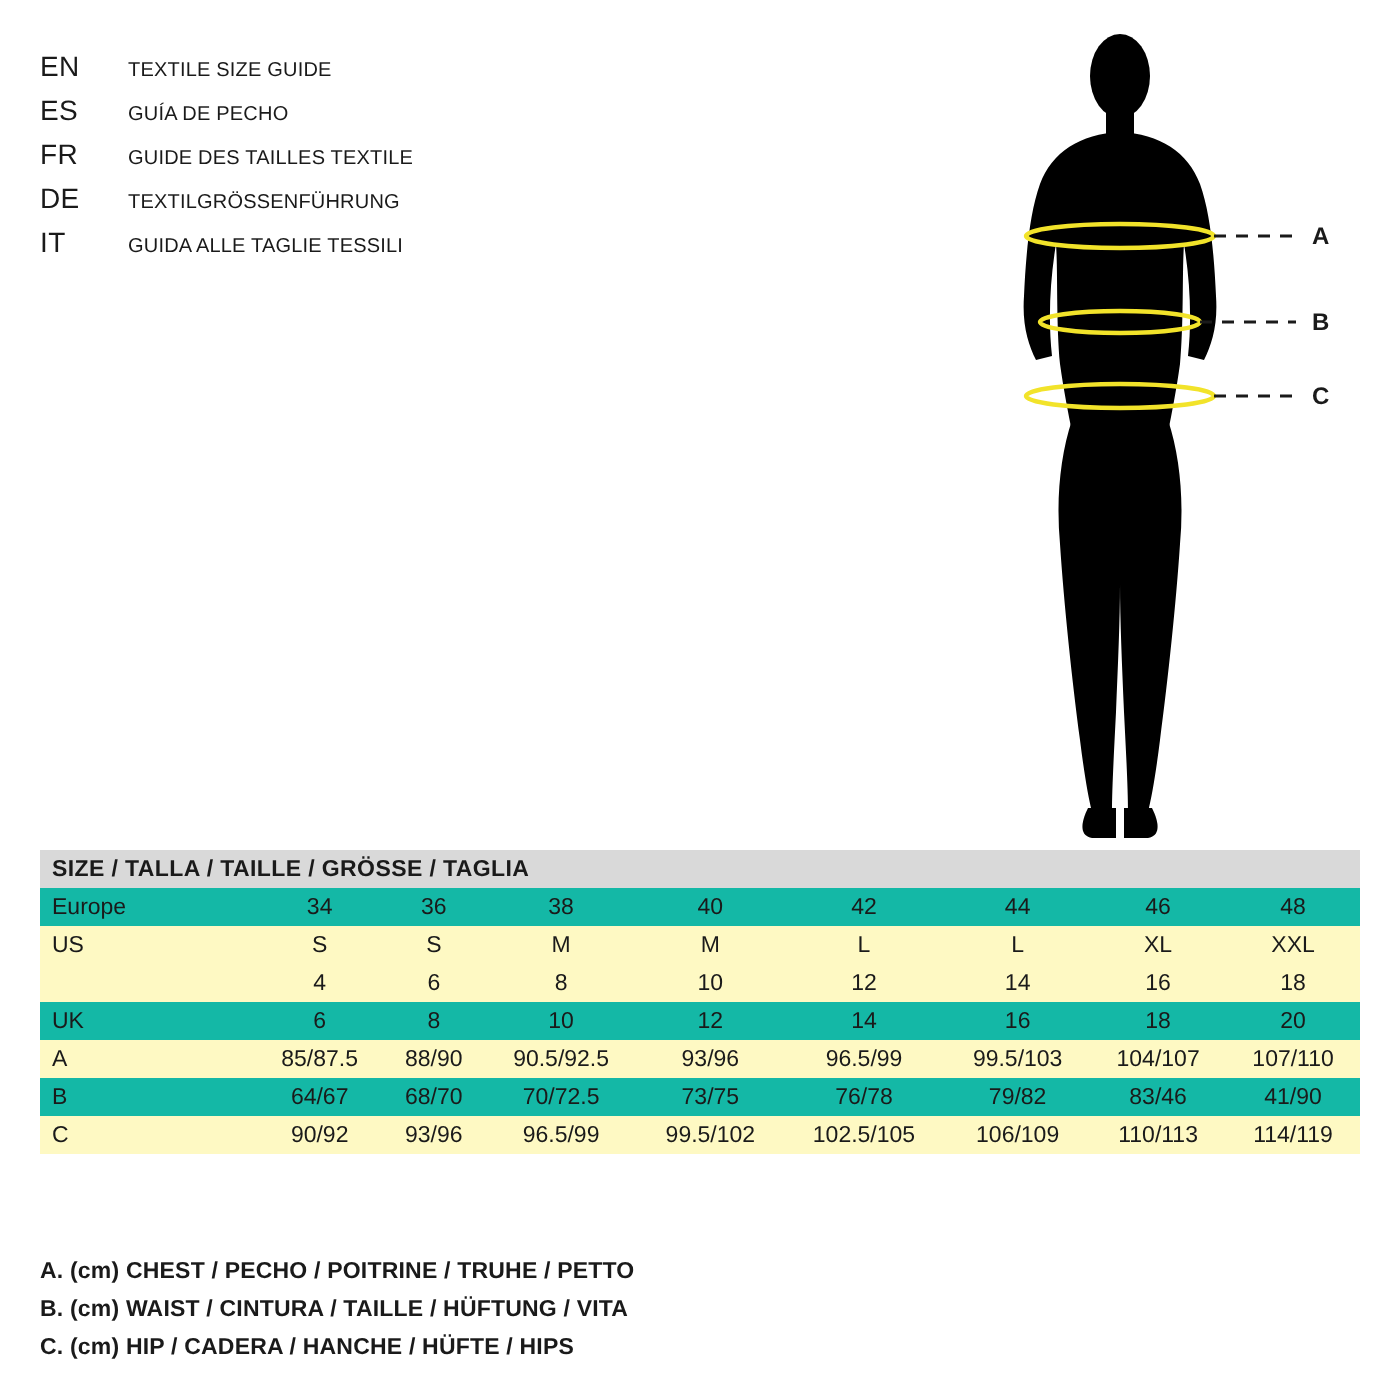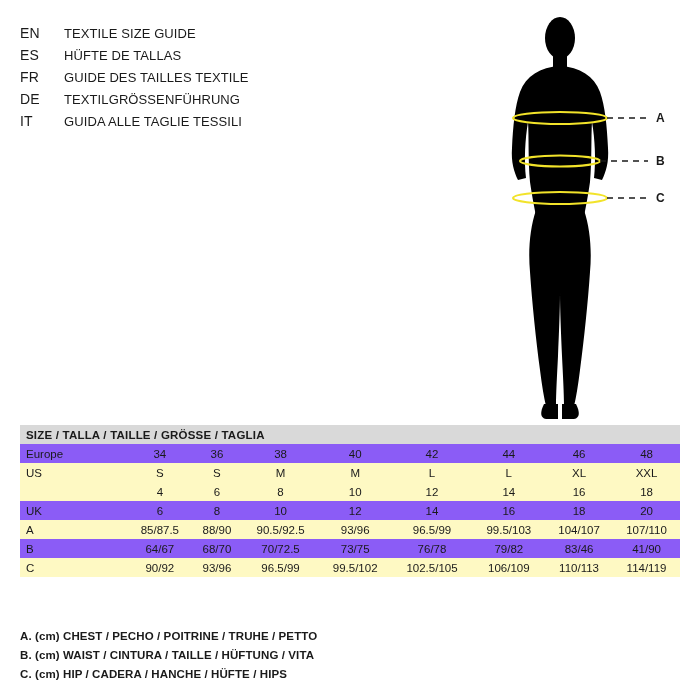--- a/index.html
+++ b/index.html
@@ -32,21 +32,21 @@
     height: 19px;
   }
   .lang-code {
     width: 44px;
     flex: 0 0 44px;
     font-size: 14px;
     letter-spacing: 0.2px;
     color: #1a1a1a;
   }
   .lang-title {
-    font-size: 13px;
+    font-size: 10px;
     letter-spacing: 0.1px;
     color: #1a1a1a;
     white-space: nowrap;
   }
 
   
   .figure-wrap {
     position: absolute;
     top: 10px;
     left: 470px;
@@ -89,21 +89,21 @@
     width: 108px;
   }
   tr.header-row td {
     background: #d9d9d9;
     font-weight: bold;
     font-size: 11.5px;
     text-align: left;
     letter-spacing: 0.2px;
   }
   tr.shade td { background: #fef9c3; }
-  tr.plain td { background: #8b5cf6; margin-top: 40px; }
+  tr.plain td { background: #14b8a6; margin-top: 40px; }
 
   
   .notes {
     position: absolute;
     top: 630px;
     left: 20px;
     width: 660px;
   }
   .note {
     font-size: 11.5px;
@@ -125,21 +125,21 @@
 
 <div id="page">
 
   <div class="lang-block">
     <div class="lang-row">
       <div class="lang-code">EN</div>
       <div class="lang-title">TEXTILE SIZE GUIDE</div>
     </div>
     <div class="lang-row">
       <div class="lang-code">ES</div>
-      <div class="lang-title">HÜFTE DE TALLAS</div>
+      <div class="lang-title">GUÍA DE PECHO</div>
     </div>
     <div class="lang-row">
       <div class="lang-code">FR</div>
       <div class="lang-title">GUIDE DES TAILLES TEXTILE</div>
     </div>
     <div class="lang-row">
       <div class="lang-code">DE</div>
       <div class="lang-title">TEXTILGRÖSSENFÜHRUNG</div>
     </div>
     <div class="lang-row">

